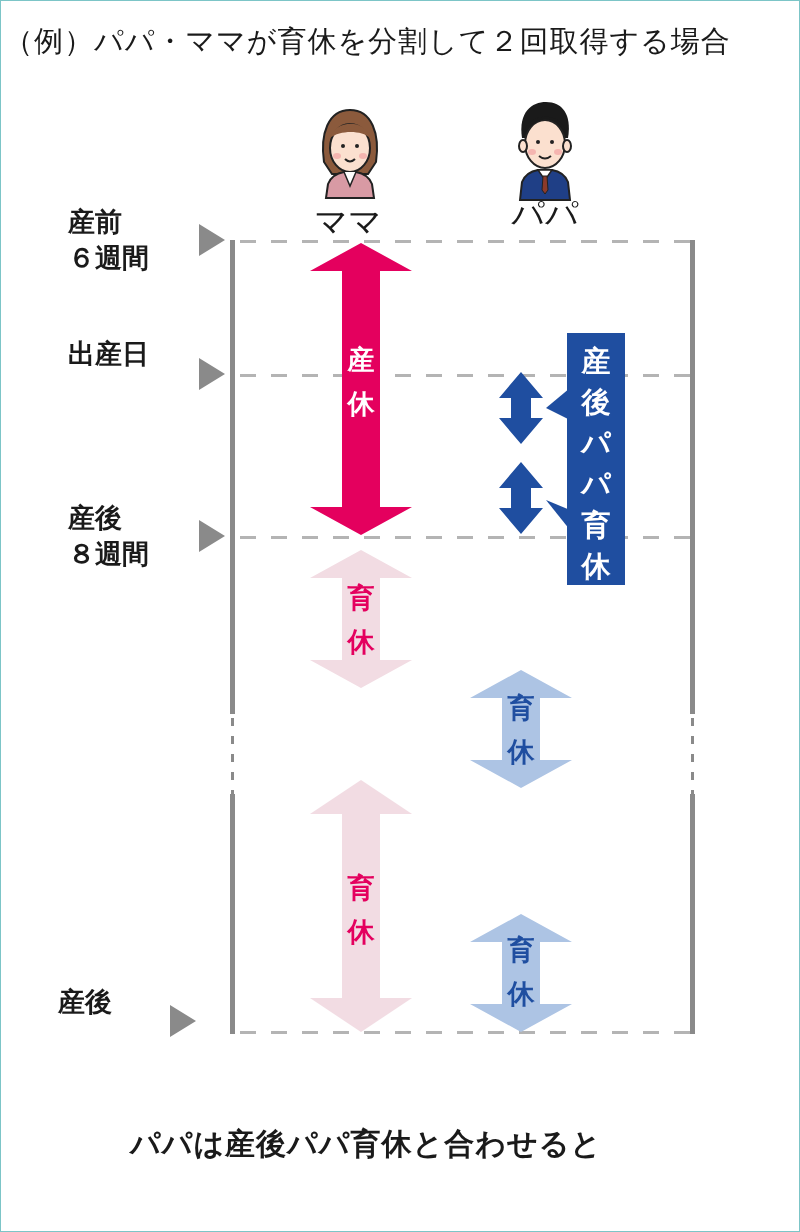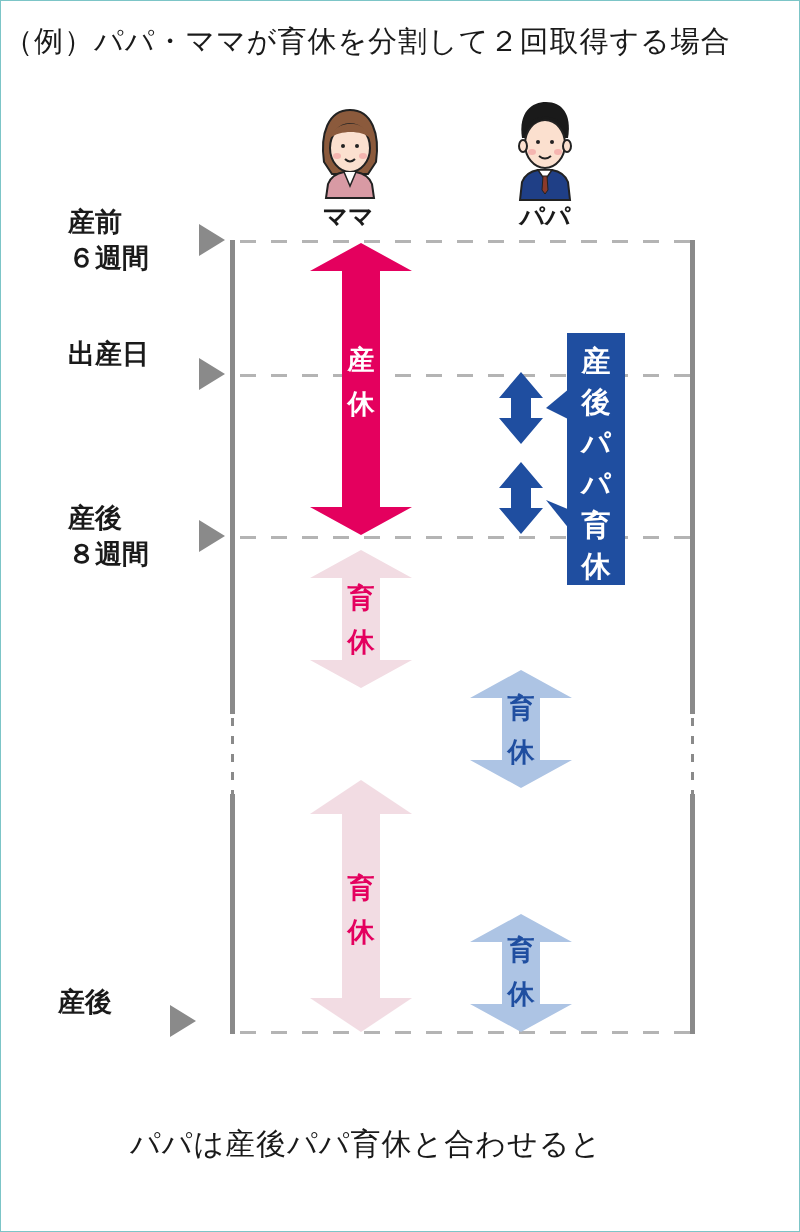--- a/index.html
+++ b/index.html
@@ -11,21 +11,21 @@
   }
   .frame {
     position:absolute; left:0; top:0; width:798px; height:1230px;
     border:1px solid #7cc5c7; box-sizing:content-box;
   }
   .title {
     position:absolute; left:4px; top:22px; width:790px;
     font-size:29px; font-weight:normal; letter-spacing:1px; white-space:nowrap;
   }
   .person-label {
-    position:absolute; font-size:25px; font-weight:bold; text-align:center; width:80px;
+    position:absolute; font-size:33px; font-weight:normal; text-align:center; width:80px;
   }
   .axis-label {
     position:absolute; font-size:27px; font-weight:bold; 
     line-height:36px; width:120px;
   }
   .marker {
     position:absolute; width:0; height:0;
     border-top:16px solid transparent; border-bottom:16px solid transparent;
     border-left:26px solid #8a8a8a;
   }
@@ -42,21 +42,21 @@
   .arrow-text {
     position:absolute; font-size:27px; font-weight:bold; text-align:center;
     line-height:44px;
   }
   .papa-box {
     position:absolute; left:567px; top:333px; width:58px; height:252px;
     background:#1f4ea0; color:#fff; font-size:29px; font-weight:bold;
     text-align:center; line-height:41px; padding-top:8px; box-sizing:border-box;
   }
   .footer {
-    position:absolute; left:130px; top:1122px; font-size:30px; font-weight:normal;
+    position:absolute; left:130px; top:1122px; font-size:30px; font-weight:bold;
     line-height:44px; letter-spacing:1px;
   }
 </style>
 </head>
 <body>
 
 <div class="frame"></div>
 
 <div class="title">（例）パパ・ママが育休を分割して２回取得する場合</div>
 
@@ -82,21 +82,21 @@
   <ellipse cx="53" cy="48" rx="4" ry="6" fill="#fbe0cf" stroke="#222" stroke-width="2"></ellipse>
   <circle cx="24" cy="44" r="2" fill="#222"></circle>
     <circle cx="38" cy="44" r="2" fill="#222"></circle>
   <ellipse cx="18" cy="54" rx="4" ry="3" fill="#f5b5b0"></ellipse>
     <ellipse cx="44" cy="54" rx="4" ry="3" fill="#f5b5b0"></ellipse>
   <path d="M25 58 Q31 63 37 58" stroke="#222" stroke-width="2" fill="none"></path>
   <path d="M6 102 L8 84 Q12 74 24 72 L38 72 Q50 74 54 84 L56 102 Z" fill="#1f3f86" stroke="#222" stroke-width="2"></path>
   <path d="M24 72 L31 82 L38 72 Z" fill="#fff" stroke="#222" stroke-width="1.5"></path>
   <path d="M29 78 L33 78 L34 92 L31 96 L28 92 Z" fill="#8b3a2a" stroke="#222" stroke-width="1"></path>
 </svg>
-<div class="person-label" style="left:505px;top:200px">パパ</div>
+<div class="person-label" style="left:505px;top:192px">パパ</div>
 
 <div class="axis-label" style="left:68px;top:204px">
   <div>産前</div>
   <div>６週間</div>
 </div>
 <div class="axis-label" style="left:68px;top:336px">
   <div>出産日</div>
 </div>
 <div class="axis-label" style="left:68px;top:500px">
   <div>産後</div>

